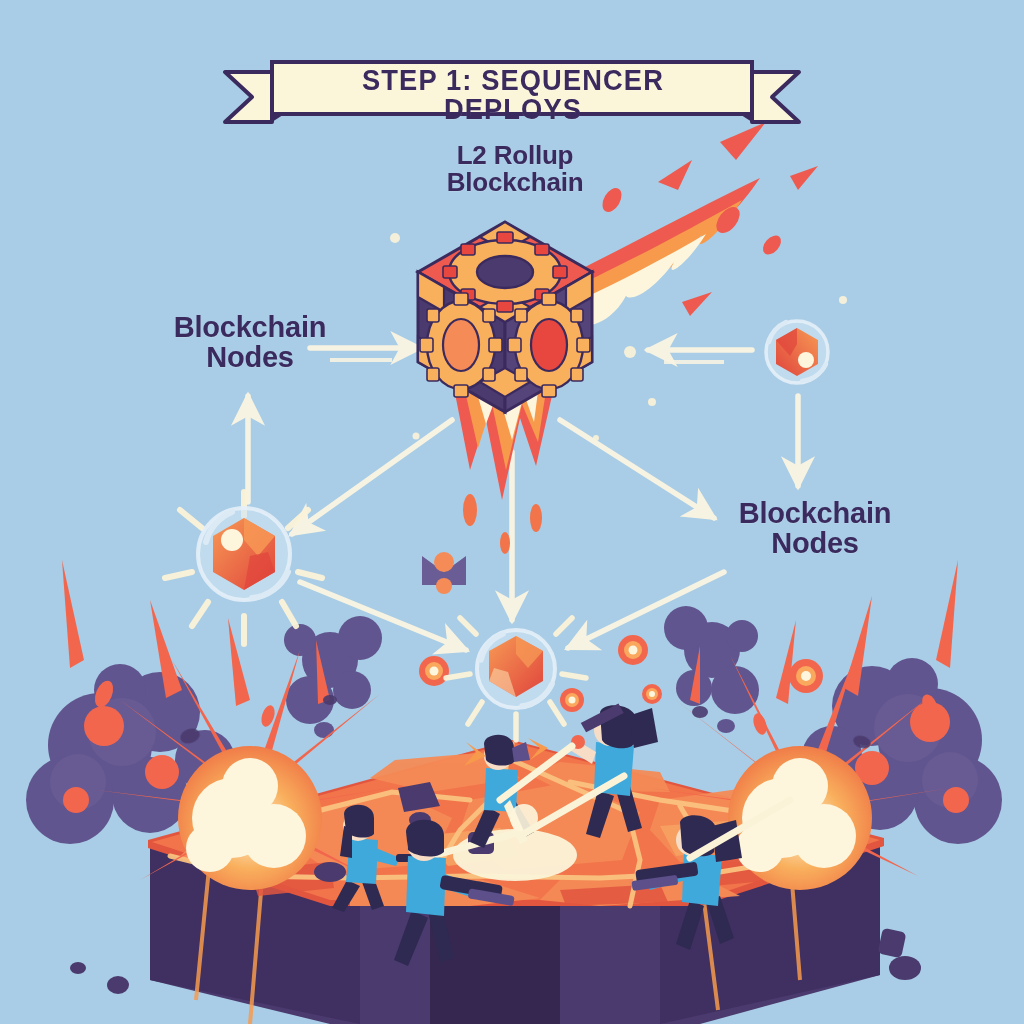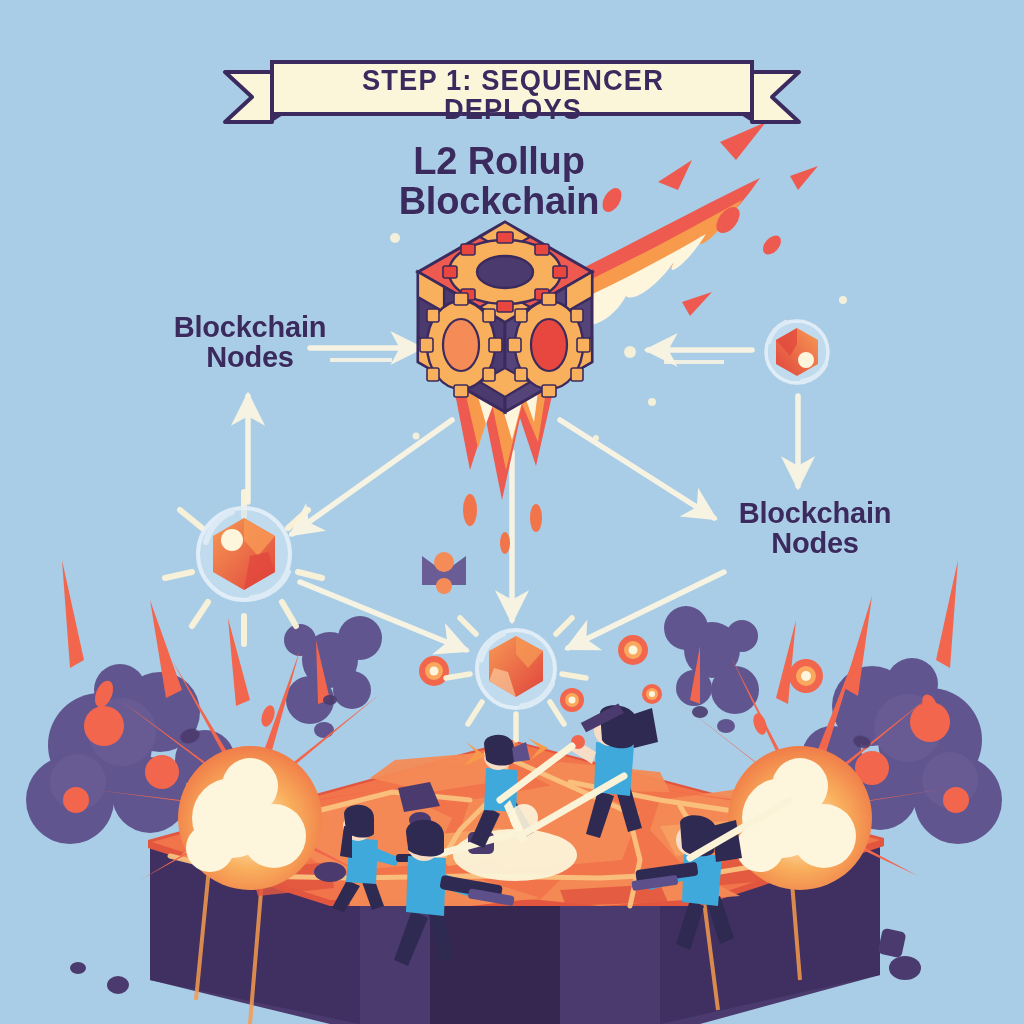--- a/index.html
+++ b/index.html
@@ -3,21 +3,21 @@
 <meta charset="utf-8">
 <style>
   html,body{margin:0;padding:0;background:#a9cde6;}
   body{width:1024px;height:1024px;overflow:hidden;font-family:"Liberation Sans",sans-serif;}
   #stage{position:relative;width:1024px;height:1024px;background:#eab308;overflow:hidden;}
   #art{position:absolute;inset:0;width:1024px;height:1024px;}
   .lbl{position:absolute;color:#3b2a5e;font-weight:bold;font-family:"Liberation Sans",sans-serif;
        letter-spacing:-0.2px;line-height:1.04;text-shadow:0 1px 0 rgba(255,255,255,.12);}
   #lbl-title{left:288px;top:66px;width:450px;text-align:center;font-size:29px;letter-spacing:1.2px;
        color:#3b2a5e;line-height:1;transform:scaleX(.94);}
-  #lbl-seq{left:384px;top:142px;width:230px;text-align:center;font-size:38px;}
+  #lbl-seq{left:400px;top:142px;width:230px;text-align:center;font-size:26px;}
   #lbl-left{left:150px;top:312px;width:200px;text-align:center;font-size:29px;}
   #lbl-right{left:700px;top:498px;width:230px;text-align:center;font-size:29px;}
 </style>
 </head>
 <body>
 
 <div id="stage">
 
   <svg id="art" viewBox="0 0 1024 1024">
     <defs>

